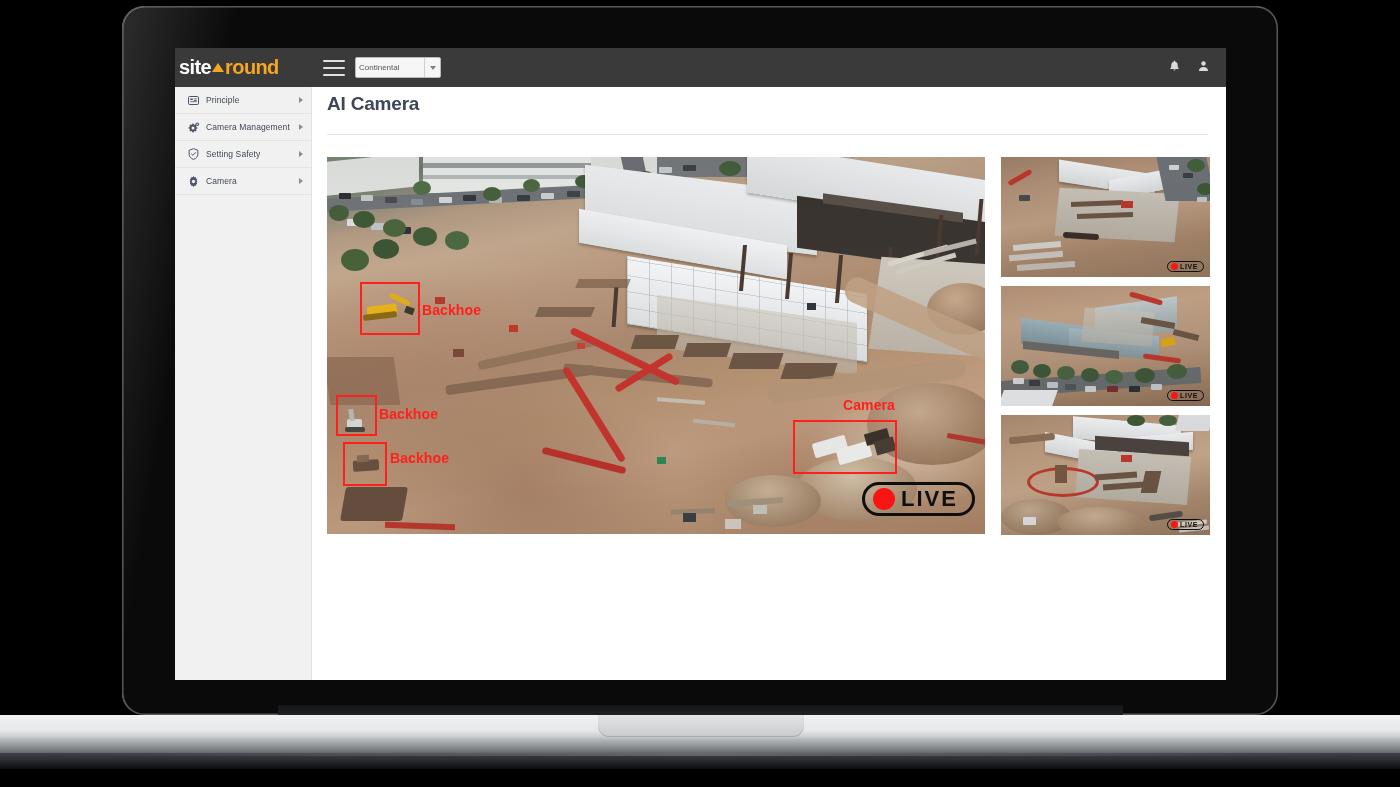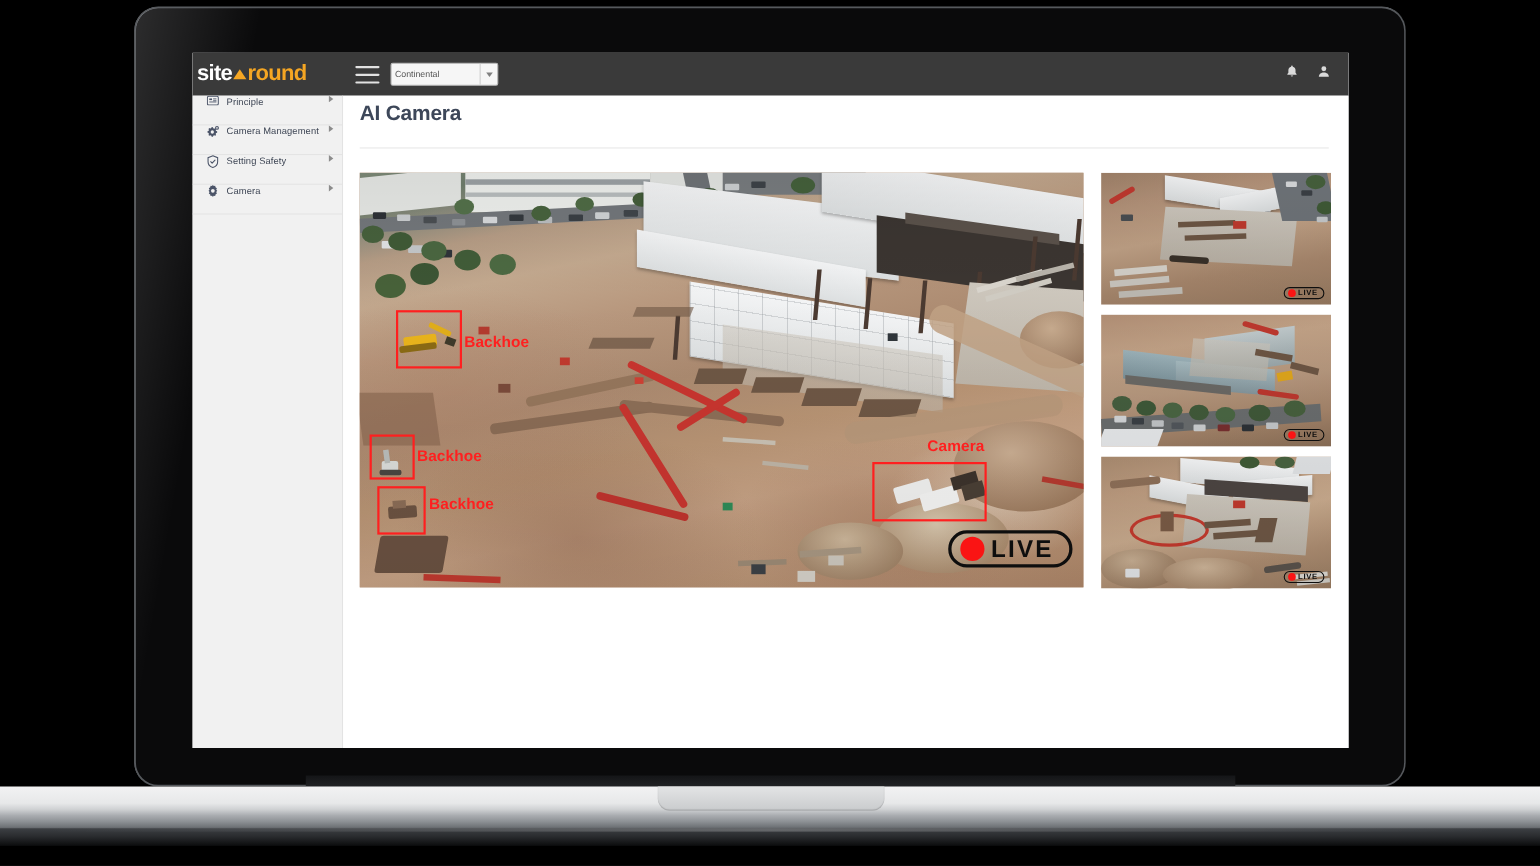--- a/index.html
+++ b/index.html
@@ -80,21 +80,21 @@
     display: inline-block; width: 0; height: 0; margin: 0 1px 0 1px;
     border-left: 6px solid transparent; border-right: 6px solid transparent;
     border-bottom: 9px solid #f5a623;
   }
   #hamburger-btn {
     width: 22px; height: 16px; margin-left: 8px; margin-right: 10px;
     display: flex; flex-direction: column; justify-content: space-between; cursor: pointer;
   }
   #hamburger-btn i { display: block; height: 2px; background: #e2e2e2; border-radius: 1px; }
   #project-select {
-    width: 98px; height: 21px; background: #f6f6f6;
+    width: 86px; height: 21px; background: #f6f6f6;
     border: 1px solid #b9b9b9; border-radius: 2px;
     font-size: 8px; color: #555; font-family: "Liberation Sans", sans-serif;
     padding: 0 3px; display: flex; align-items: center; justify-content: space-between;
     cursor: pointer;
   }
   #project-select .sel-caret {
     width: 0; height: 0; border-left: 3.5px solid transparent;
     border-right: 3.5px solid transparent; border-top: 4px solid #808080;
     margin-right: 1px;
   }
@@ -103,21 +103,21 @@
   }
   #topbar-right { margin-left: auto; display: flex; align-items: center; gap: 16px; padding-right: 16px; }
   .topbar-icon { cursor: pointer; opacity: .92; }
 
   
   #sidebar {
     position: absolute; left: 0; top: 39px; width: 137px; height: 593px;
     background: #f1f1f1; border-right: 1px solid #e2e2e2;
   }
   .sidebar-item {
-    height: 27px; display: flex; align-items: flex-start;
+    height: 27px; display: flex; align-items: center;
     padding: 0 8px 0 11px; cursor: pointer;
     border-bottom: 1px solid #e4e4e4;
   }
   .sidebar-icon { width: 15px; display: flex; align-items: center; justify-content: center; flex: 0 0 15px; }
   .sidebar-label {
     font-size: 8.5px; color: #3e4655; font-weight: 500; margin-left: 5px;
     white-space: nowrap; letter-spacing: .1px;
   }
   .sidebar-chevron {
     margin-left: auto; width: 0; height: 0;

